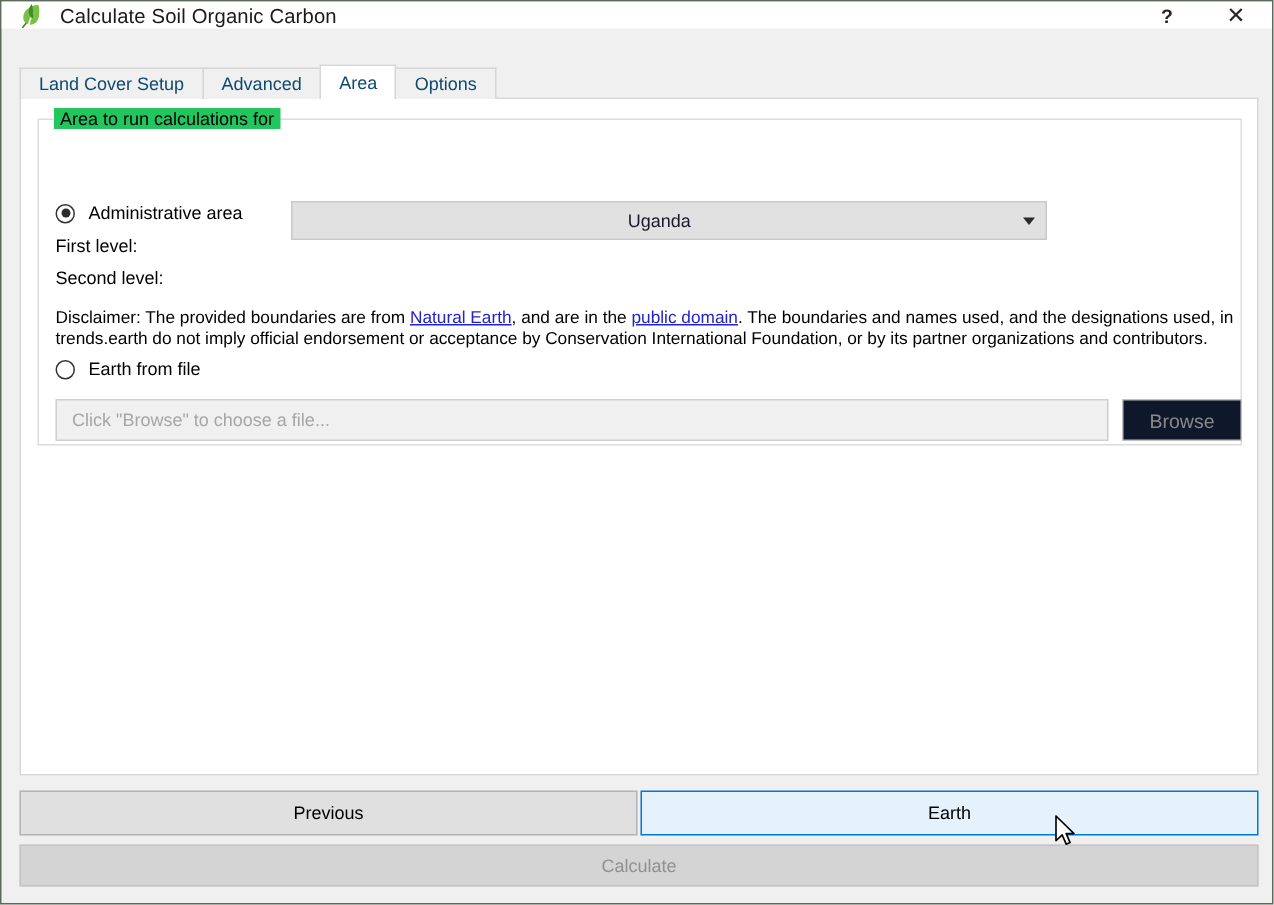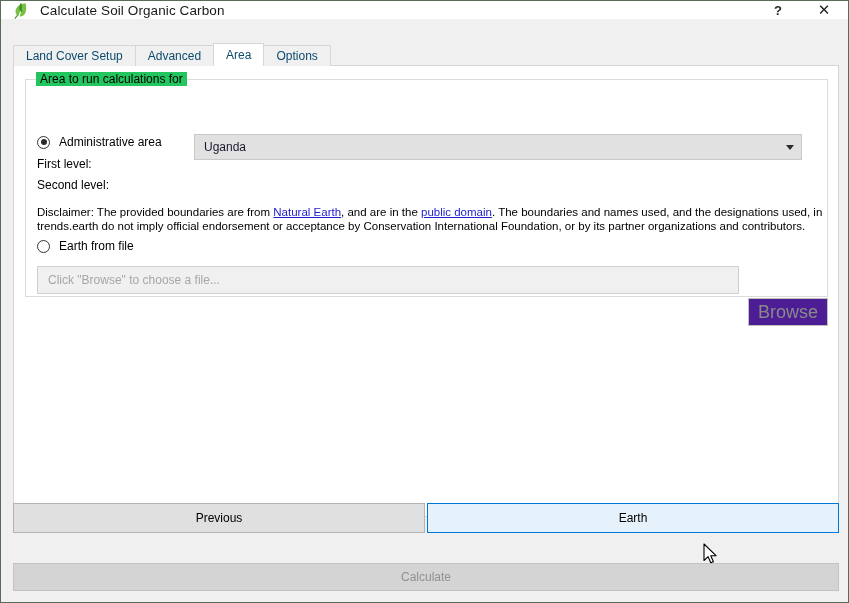--- a/index.html
+++ b/index.html
@@ -194,35 +194,34 @@
     display: flex;
     align-items: center;
     padding: 0 10px;
     font-size: 12px;
     color: #a6a6a6;
     white-space: nowrap;
   }
   .browse-btn {
     position: absolute;
     height: 28px;
-    background: #4c1d95;
+    background: #0f172a;
     border: 1px solid #c0c0c0;
     display: flex;
     align-items: center;
     justify-content: center;
-    font-size: 18px;
+    font-size: 13px;
     color: #8a8a8a;
-    margin-top: 32px;
   }
 
   
   .btn-row {
     position: absolute;
     left: 12px;
-    top: 502px;
+    top: 526px;
     width: 826px;
     height: 30px;
     display: flex;
   }
   .btn {
     height: 30px;
     display: flex;
     align-items: center;
     justify-content: center;
     font-size: 12px;
@@ -292,21 +291,21 @@
     <div class="groupbox-title">Area to run calculations for</div>
 
     <div class="radio-row" style="left:11px; top:29px;margin-top:26px;">
       <span class="radio checked">
           <span class="dot"></span>
         </span>
       <span class="radio-label">Administrative area</span>
     </div>
 
     <div class="field-label" style="left:11px; top:77px;">First level:</div>
-    <div class="combobox" style="left:168px; top:54px; width:608px;">
+    <div class="combobox" style="left:168px; top:54px; width:504px;text-align:center;">
       <span class="cb-value">Uganda</span>
       <span class="cb-arrow"></span>
     </div>
 
     <div class="field-label" style="left:11px; top:98px;">Second level:</div>
 
     <div class="disclaimer" style="left:11px; top:125px;"><span>Disclaimer: The provided boundaries are from </span><a href="#">Natural Earth</a><span>, and are in the </span><a href="#">public domain</a><span>. The boundaries and names used, and the designations used, in trends.earth do not imply official endorsement or acceptance by Conservation International Foundation, or by its partner organizations and contributors.</span></div>
 
     <div class="radio-row" style="left:11px; top:159px;">
       <span class="radio"></span>

